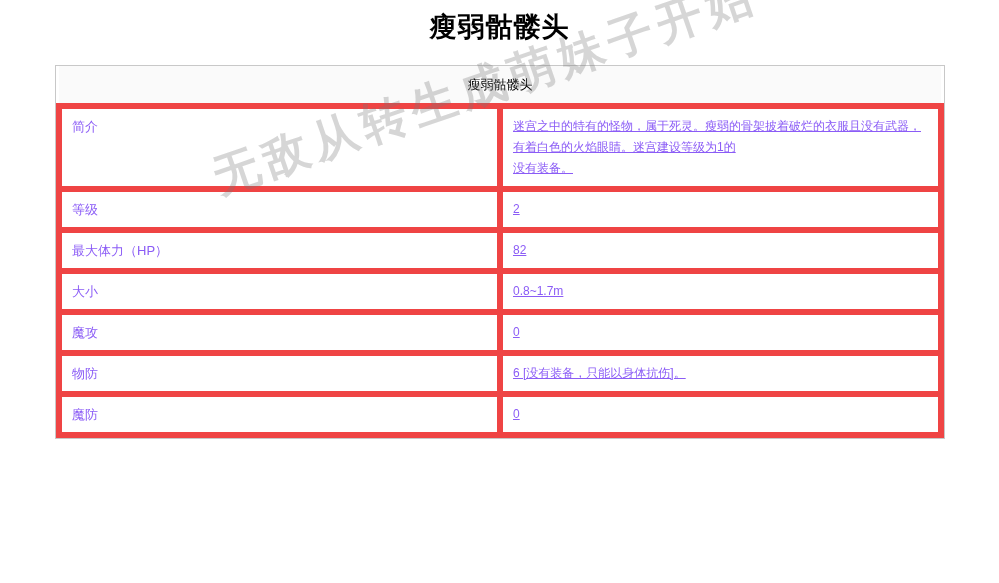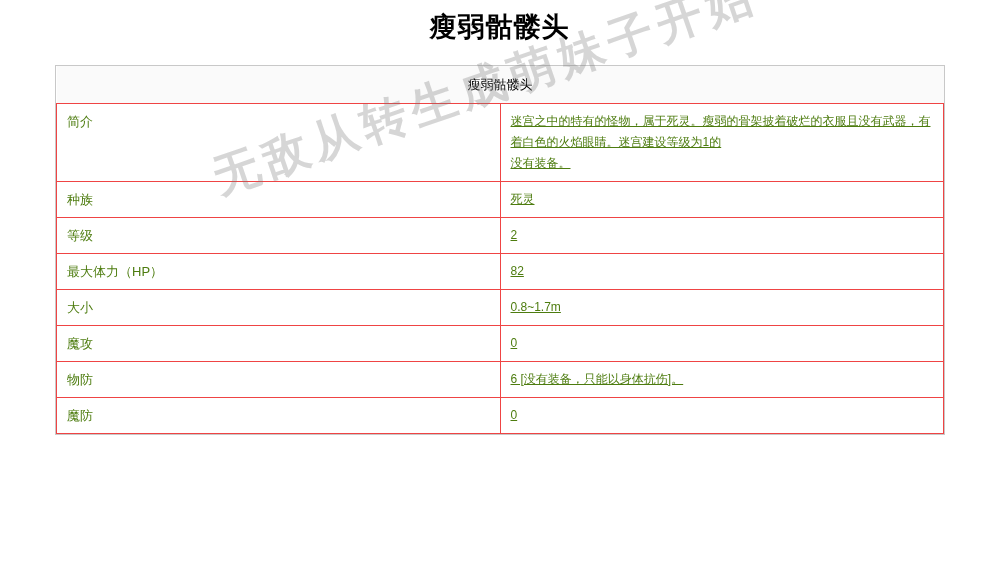--- a/index.html
+++ b/index.html
@@ -34,25 +34,25 @@
     background: #fff;
     box-sizing: border-box;
   }
   table.statblock {
     width: 100%;
     border-collapse: collapse;
     table-layout: fixed;
     font-size: 12.5px;
   }
   table.statblock td {
-    border: 1px solid #ef4444;
+    border: 6px solid #ef4444;
     padding: 7px 10px;
     vertical-align: top;
     line-height: 21px;
-    color: #4d7c0f;
+    color: #8b5cf6;
   }
   table.statblock tr.header-row td {
     text-align: center;
     font-size: 13px;
     background: #fafafa;
     border-top: none;
     border-left: none;
     border-right: none;
     padding: 8px 10px;
     color: #000;
@@ -106,26 +106,20 @@
         </tr>
 
         <tr>
           <td class="label-cell">简介</td>
           <td class="value-cell">
             <span class="value-line">迷宫之中的特有的怪物，属于死灵。瘦弱的骨架披着破烂的衣服且没有武器，有着白色的火焰眼睛。迷宫建设等级为1的</span>
             <span class="value-line">没有装备。</span>
           </td>
         </tr>
 
-        <tr>
-          <td class="label-cell">种族</td>
-          <td class="value-cell">
-            <span class="value-line">死灵</span>
-          </td>
-        </tr>
 
         <tr>
           <td class="label-cell">等级</td>
           <td class="value-cell">
             <span class="value-line">2</span>
           </td>
         </tr>
 
         <tr>
           <td class="label-cell">最大体力（HP）</td>

